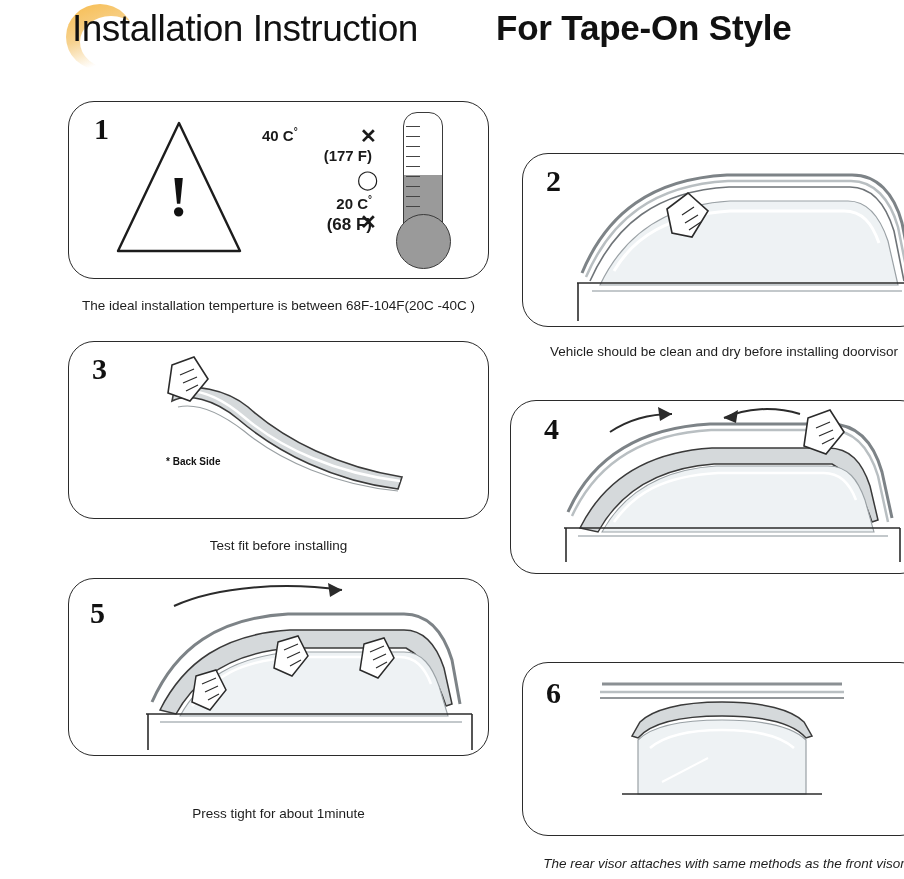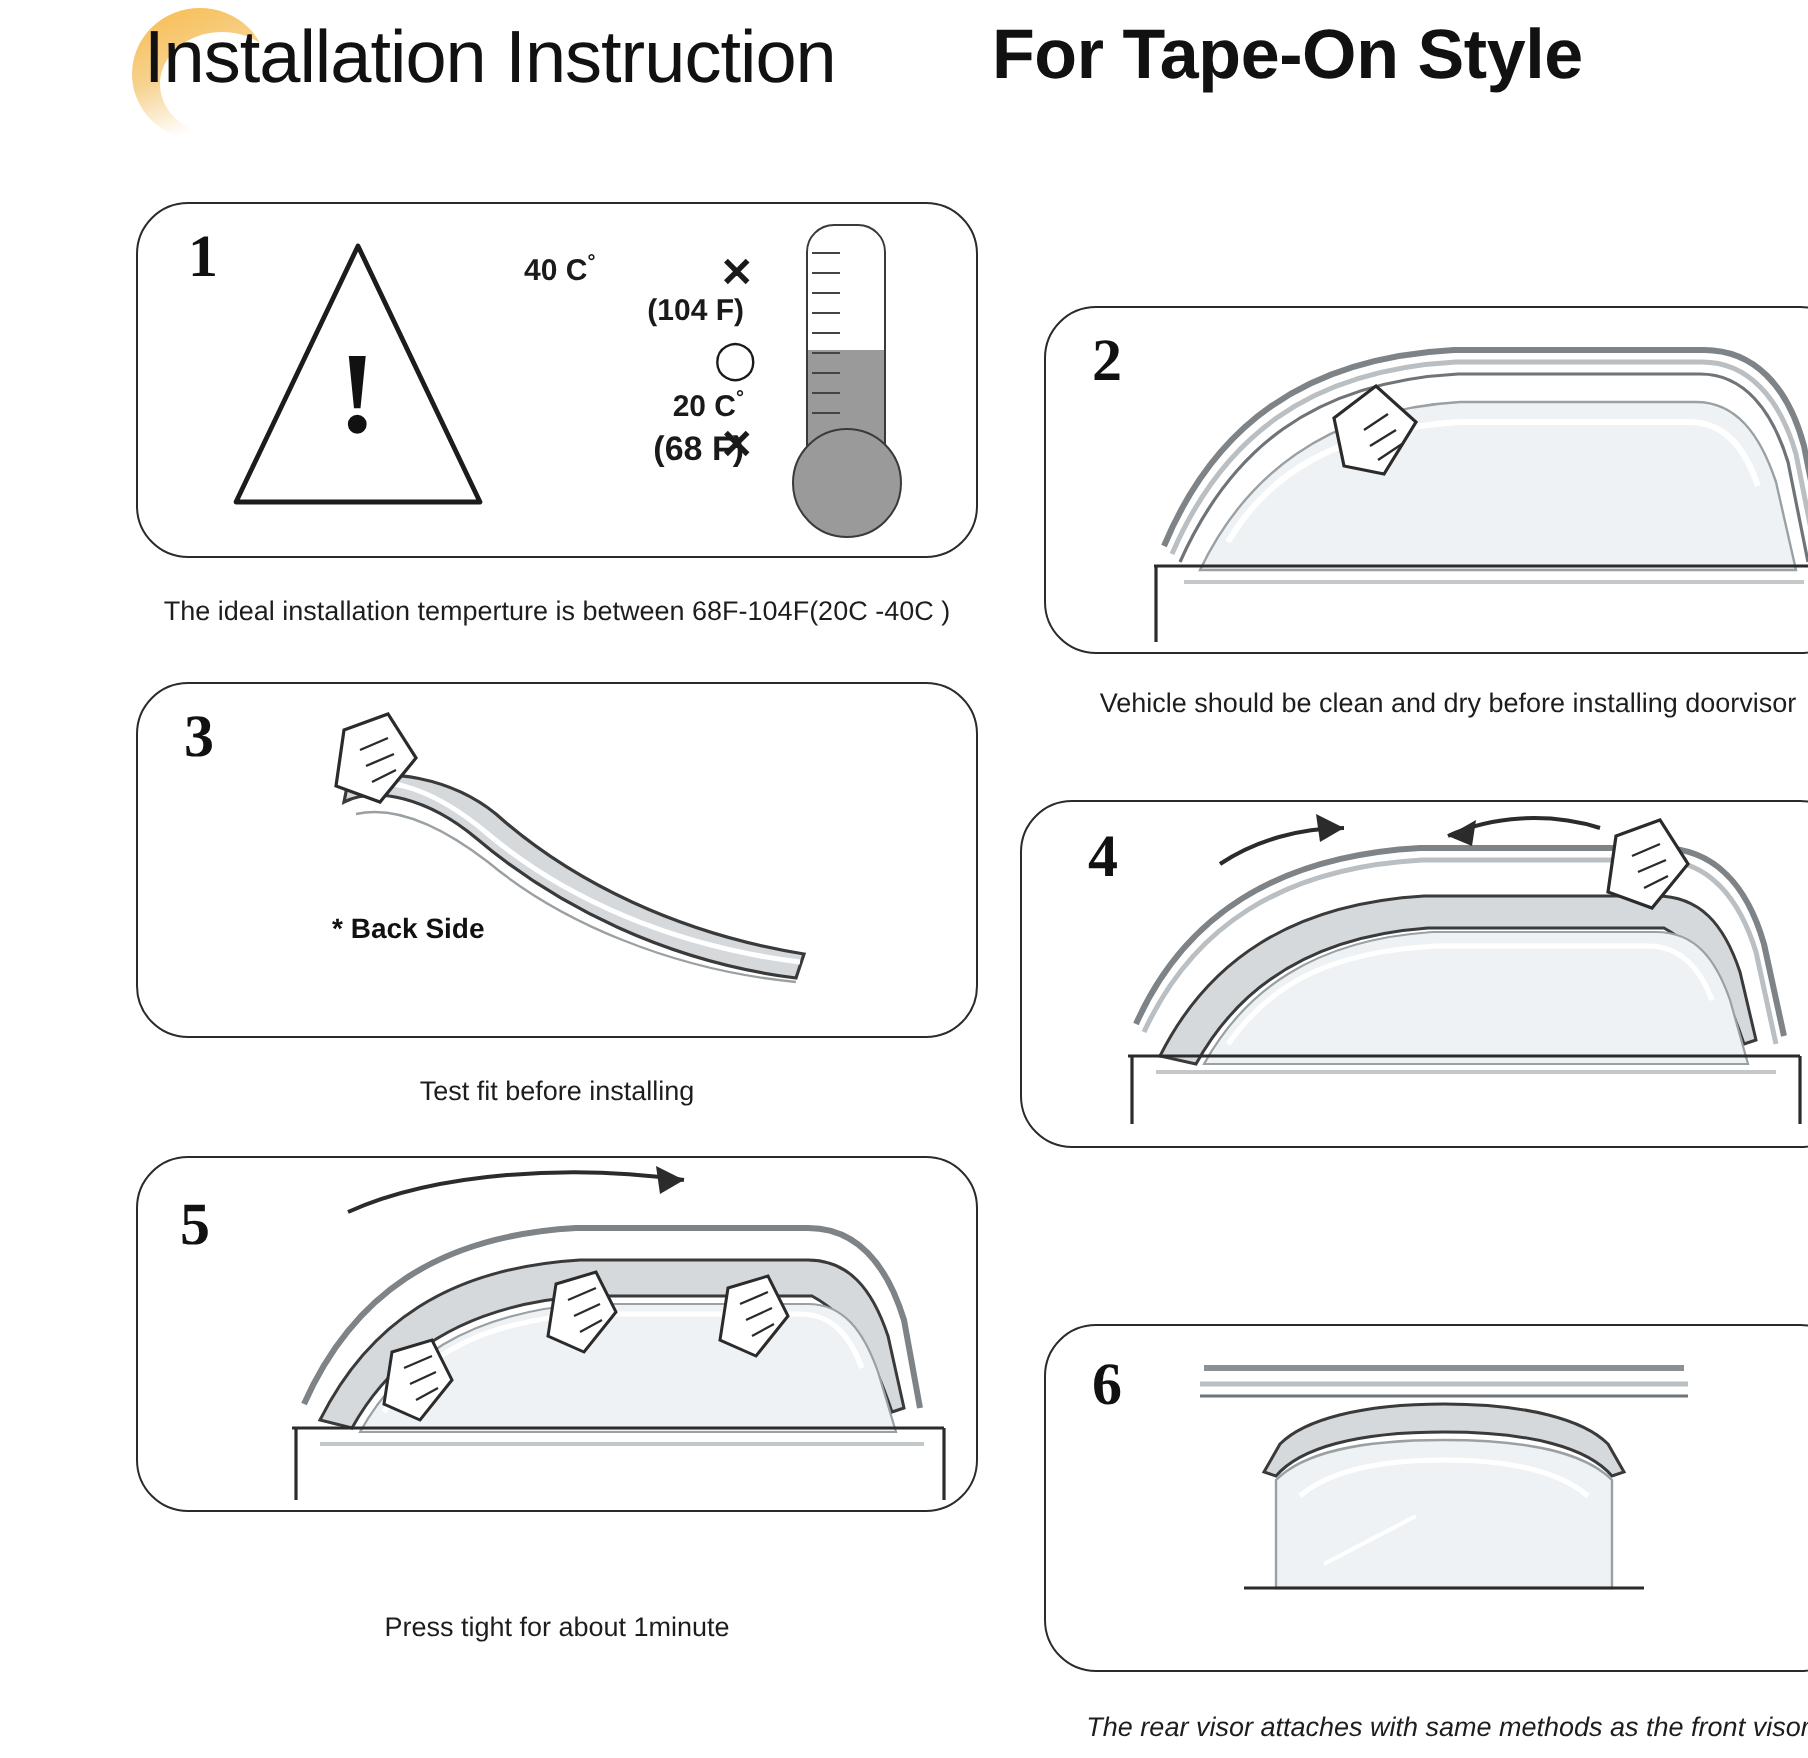--- a/index.html
+++ b/index.html
@@ -145,21 +145,21 @@
   
   #panel2 { left: 478px; top: 153px; width: 404px; height: 174px; }
   #step2-num { left: 502px; top: 164px; }
 
   
   #panel3 { left: 24px; top: 341px; width: 421px; height: 178px; }
   #step3-num { left: 48px; top: 352px; }
   #backside-label {
     position: absolute;
     left: 122px; top: 456px;
-    font-size: 14px;
+    font-size: 10px;
     font-weight: bold;
     color: #111;
   }
   #cap3 { left: 24px; top: 537px; width: 421px; }
 
   
   #panel4 { left: 466px; top: 400px; width: 416px; height: 174px; }
   #step4-num { left: 500px; top: 412px; }
   #cap4 { left: 466px; top: 593px; width: 416px; }
 
@@ -190,21 +190,21 @@
 
   <div class="panel" id="panel1"></div>
   <div class="step-num" id="step1-num">1</div>
 
   <svg class="art warn-tri-outline" viewBox="0 0 130 140">
     <polygon points="65,6 126,134 4,134" fill="#ffffff" stroke="#1c1c1c" stroke-width="2.4" stroke-linejoin="round"></polygon>
   </svg>
   <div class="warn-bang">!</div>
 
   <div class="temp-hi"><span>40 C</span><span class="deg-mark">°</span></div>
-  <div class="temp-hi2">(104 F)</div>
+  <div class="temp-hi2">(177 F)</div>
   <div class="temp-lo"><span>20 C</span><span class="deg-mark">°</span></div>
   <div class="temp-lo2">(68  F)</div>
 
   <div class="mark-x1">✕</div>
   <div class="mark-o">◯</div>
   <div class="mark-x2">✕</div>
 
   <div class="thermo-tube">
     <div class="thermo-fill"></div>
   </div>

